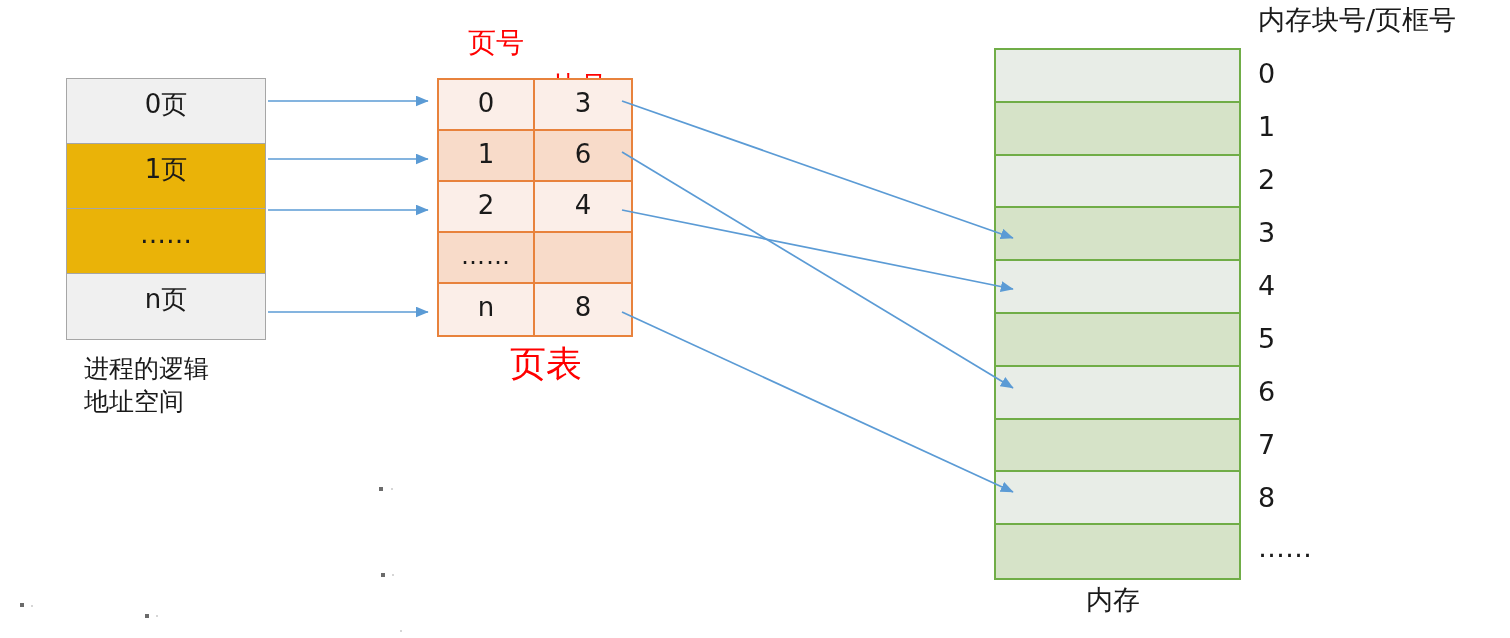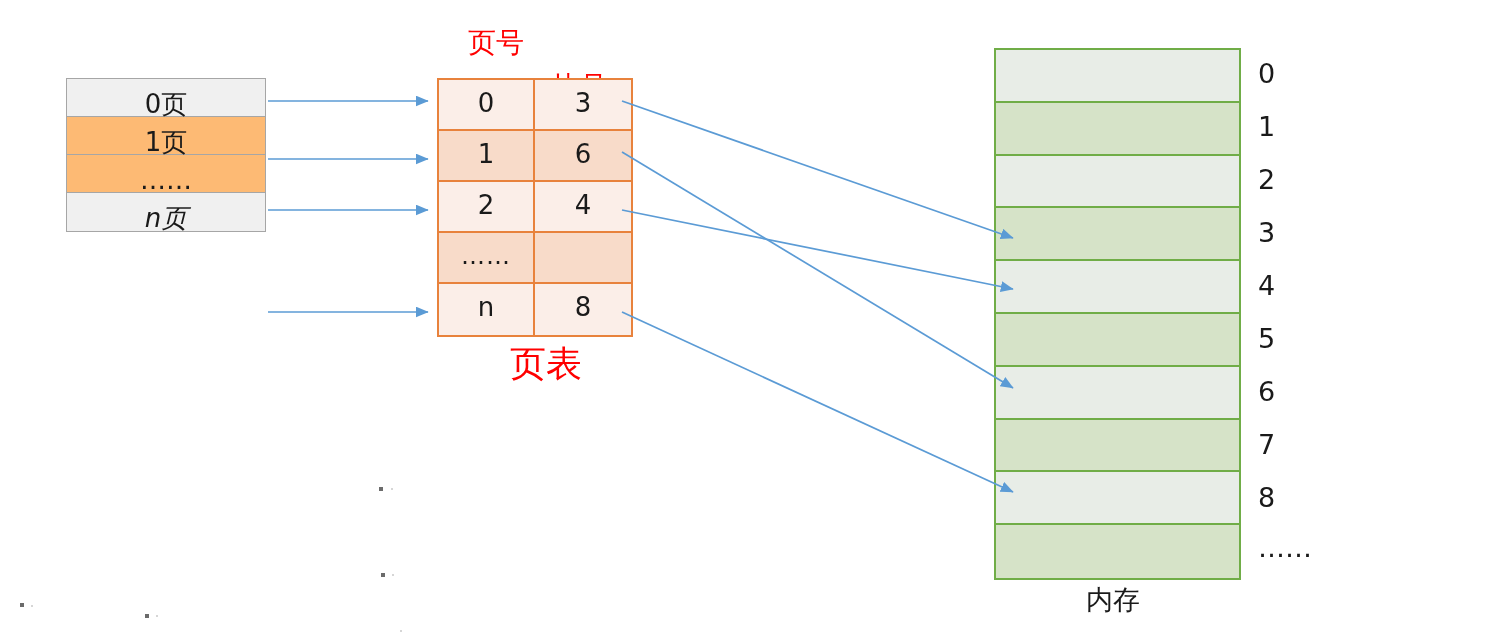--- a/index.html
+++ b/index.html
@@ -35,32 +35,32 @@
 
   
   #logical-table {
     left: 66px;
     top: 78px;
     width: 200px;
     border: 1px solid #a6a6a6;
     box-sizing: border-box;
   }
   #logical-table .lrow {
-    height: 38px;
+    height: 65px;
     line-height: 50px;
     text-align: center;
     font-size: 26px;
     color: #1a1a1a;
     box-sizing: border-box;
     border-bottom: 1px solid #a6a6a6;
     font-family: "DejaVu Sans", sans-serif;
   }
-  #logical-table .lrow:last-child { border-bottom: none; font-style: italic; }
+  #logical-table .lrow:last-child { border-bottom: none; }
   #logical-table .lrow.odd  { background: #f0f0f0; }
-  #logical-table .lrow.even { background: #fdba74; }
+  #logical-table .lrow.even { background: #eab308; }
 
   .caption-left {
     left: 84px;
     top: 352px;
     font-size: 25px;
     line-height: 33px;
     color: #1a1a1a;
     font-family: "DejaVu Sans", sans-serif;
     white-space: pre-line;
   }
@@ -169,20 +169,22 @@
 <div id="canvas">
 
   <div class="abs crop-remnant"></div>
 
   <div class="abs" id="logical-table">
     <div class="lrow odd">0页</div>
     <div class="lrow even">1页</div>
     <div class="lrow even">……</div>
     <div class="lrow odd">n页</div>
   </div>
+  <div class="abs caption-left">进程的逻辑
+地址空间</div>
 
   <div class="abs pt-head" id="pt-head-page">页号</div>
   <div class="abs pt-head" id="pt-head-block">块号</div>
 
   <div class="abs" id="page-table">
     <div class="ptrow light">
       <div class="ptcell left-col">0</div>
       <div class="ptcell">3</div>
     </div>
     <div class="ptrow dark">
@@ -210,20 +212,21 @@
     <div class="mrow light"></div>
     <div class="mrow dark"></div>
     <div class="mrow light"></div>
     <div class="mrow dark"></div>
     <div class="mrow light"></div>
     <div class="mrow dark"></div>
     <div class="mrow light"></div>
     <div class="mrow dark"></div>
   </div>
 
+  <div class="abs mem-head">内存块号/页框号</div>
 
   <div class="abs mem-label" style="top:58px">0</div>
   <div class="abs mem-label" style="top:111px">1</div>
   <div class="abs mem-label" style="top:164px">2</div>
   <div class="abs mem-label" style="top:217px">3</div>
   <div class="abs mem-label" style="top:270px">4</div>
   <div class="abs mem-label" style="top:323px">5</div>
   <div class="abs mem-label" style="top:376px">6</div>
   <div class="abs mem-label" style="top:429px">7</div>
   <div class="abs mem-label" style="top:482px">8</div>

